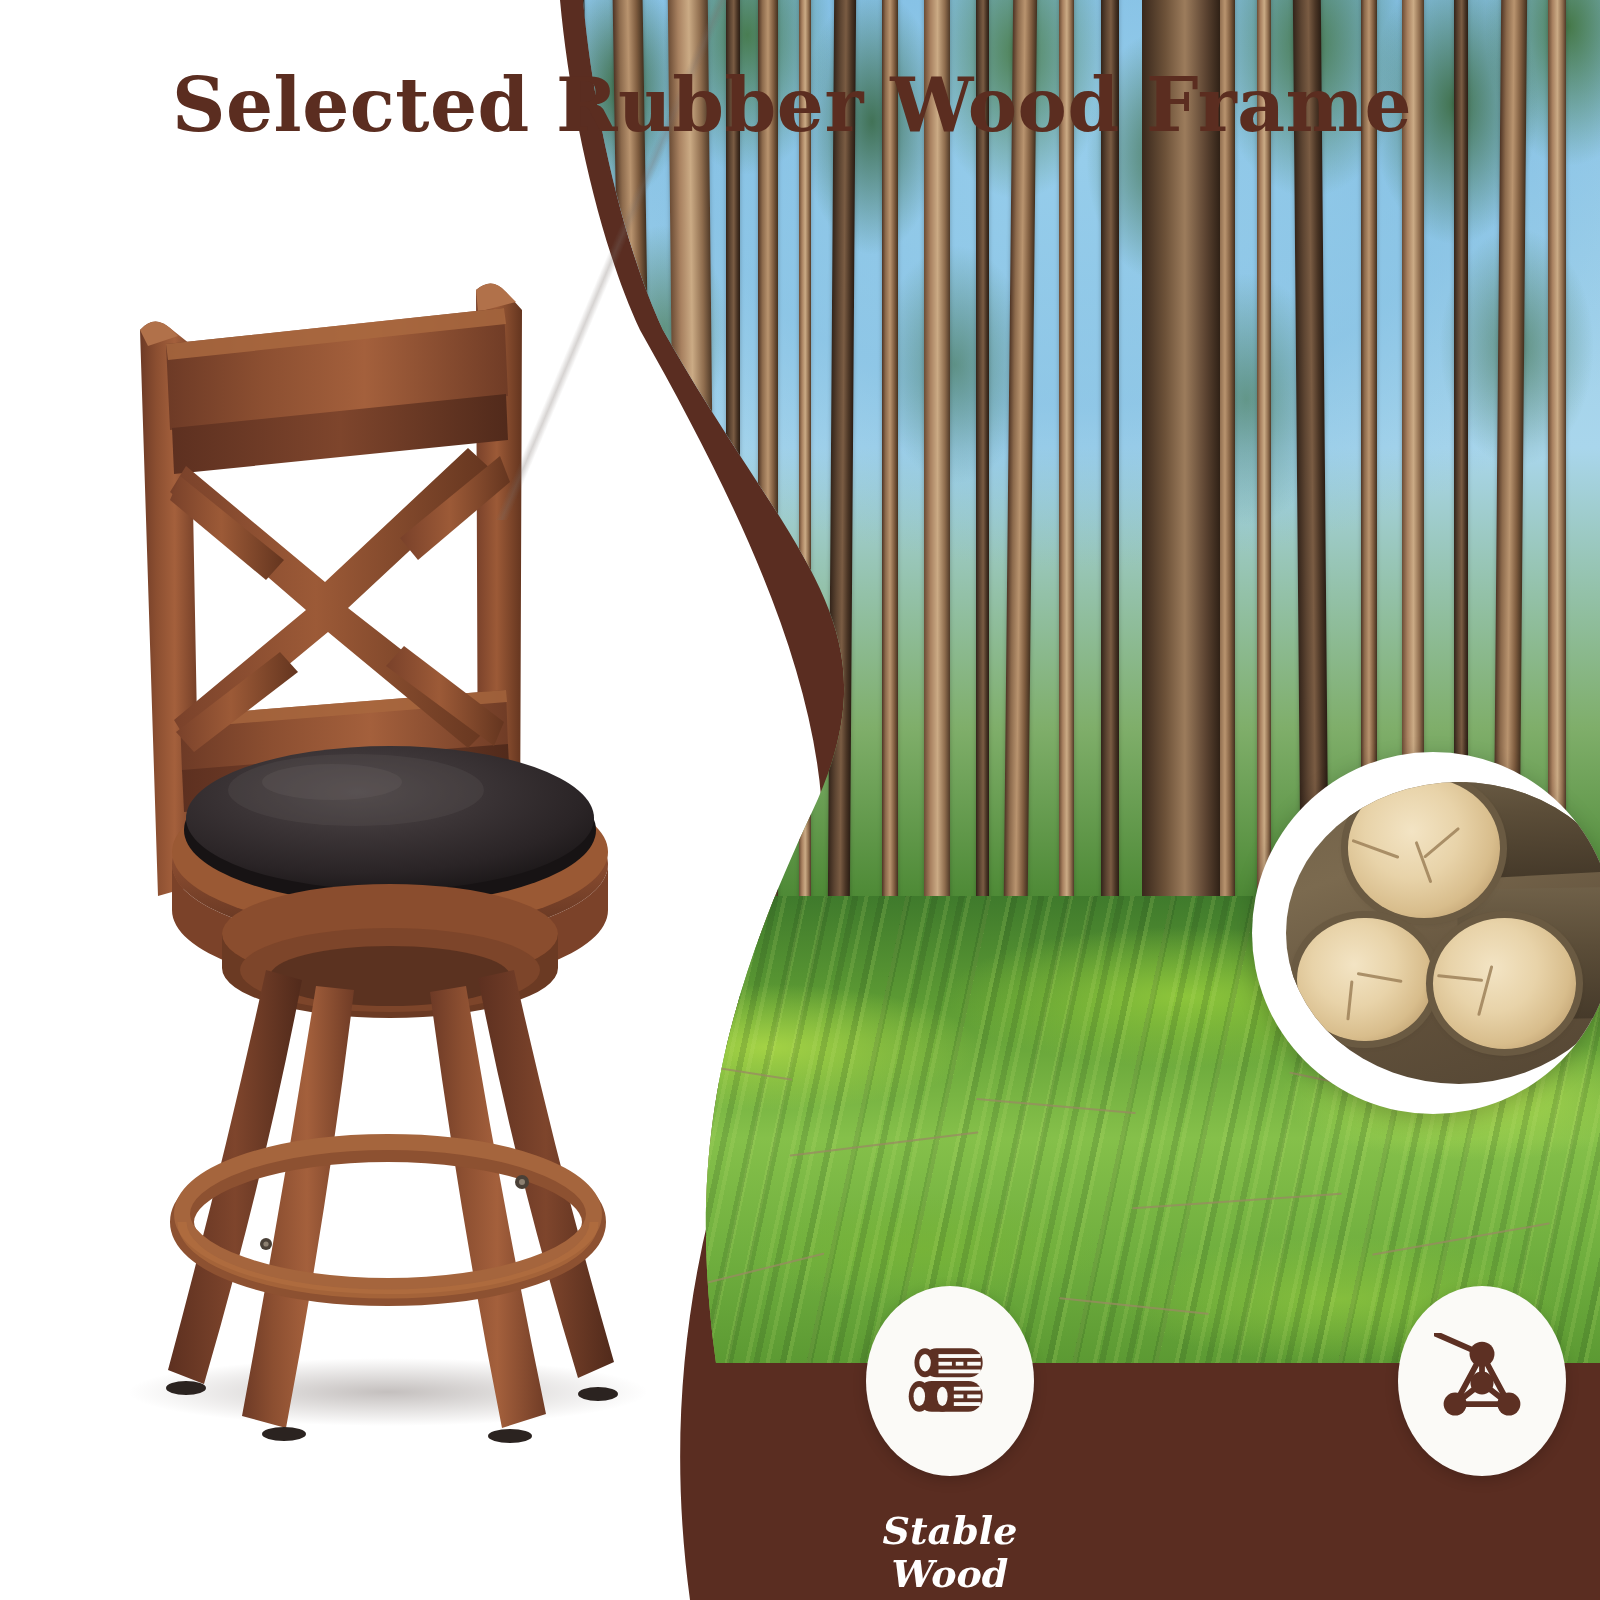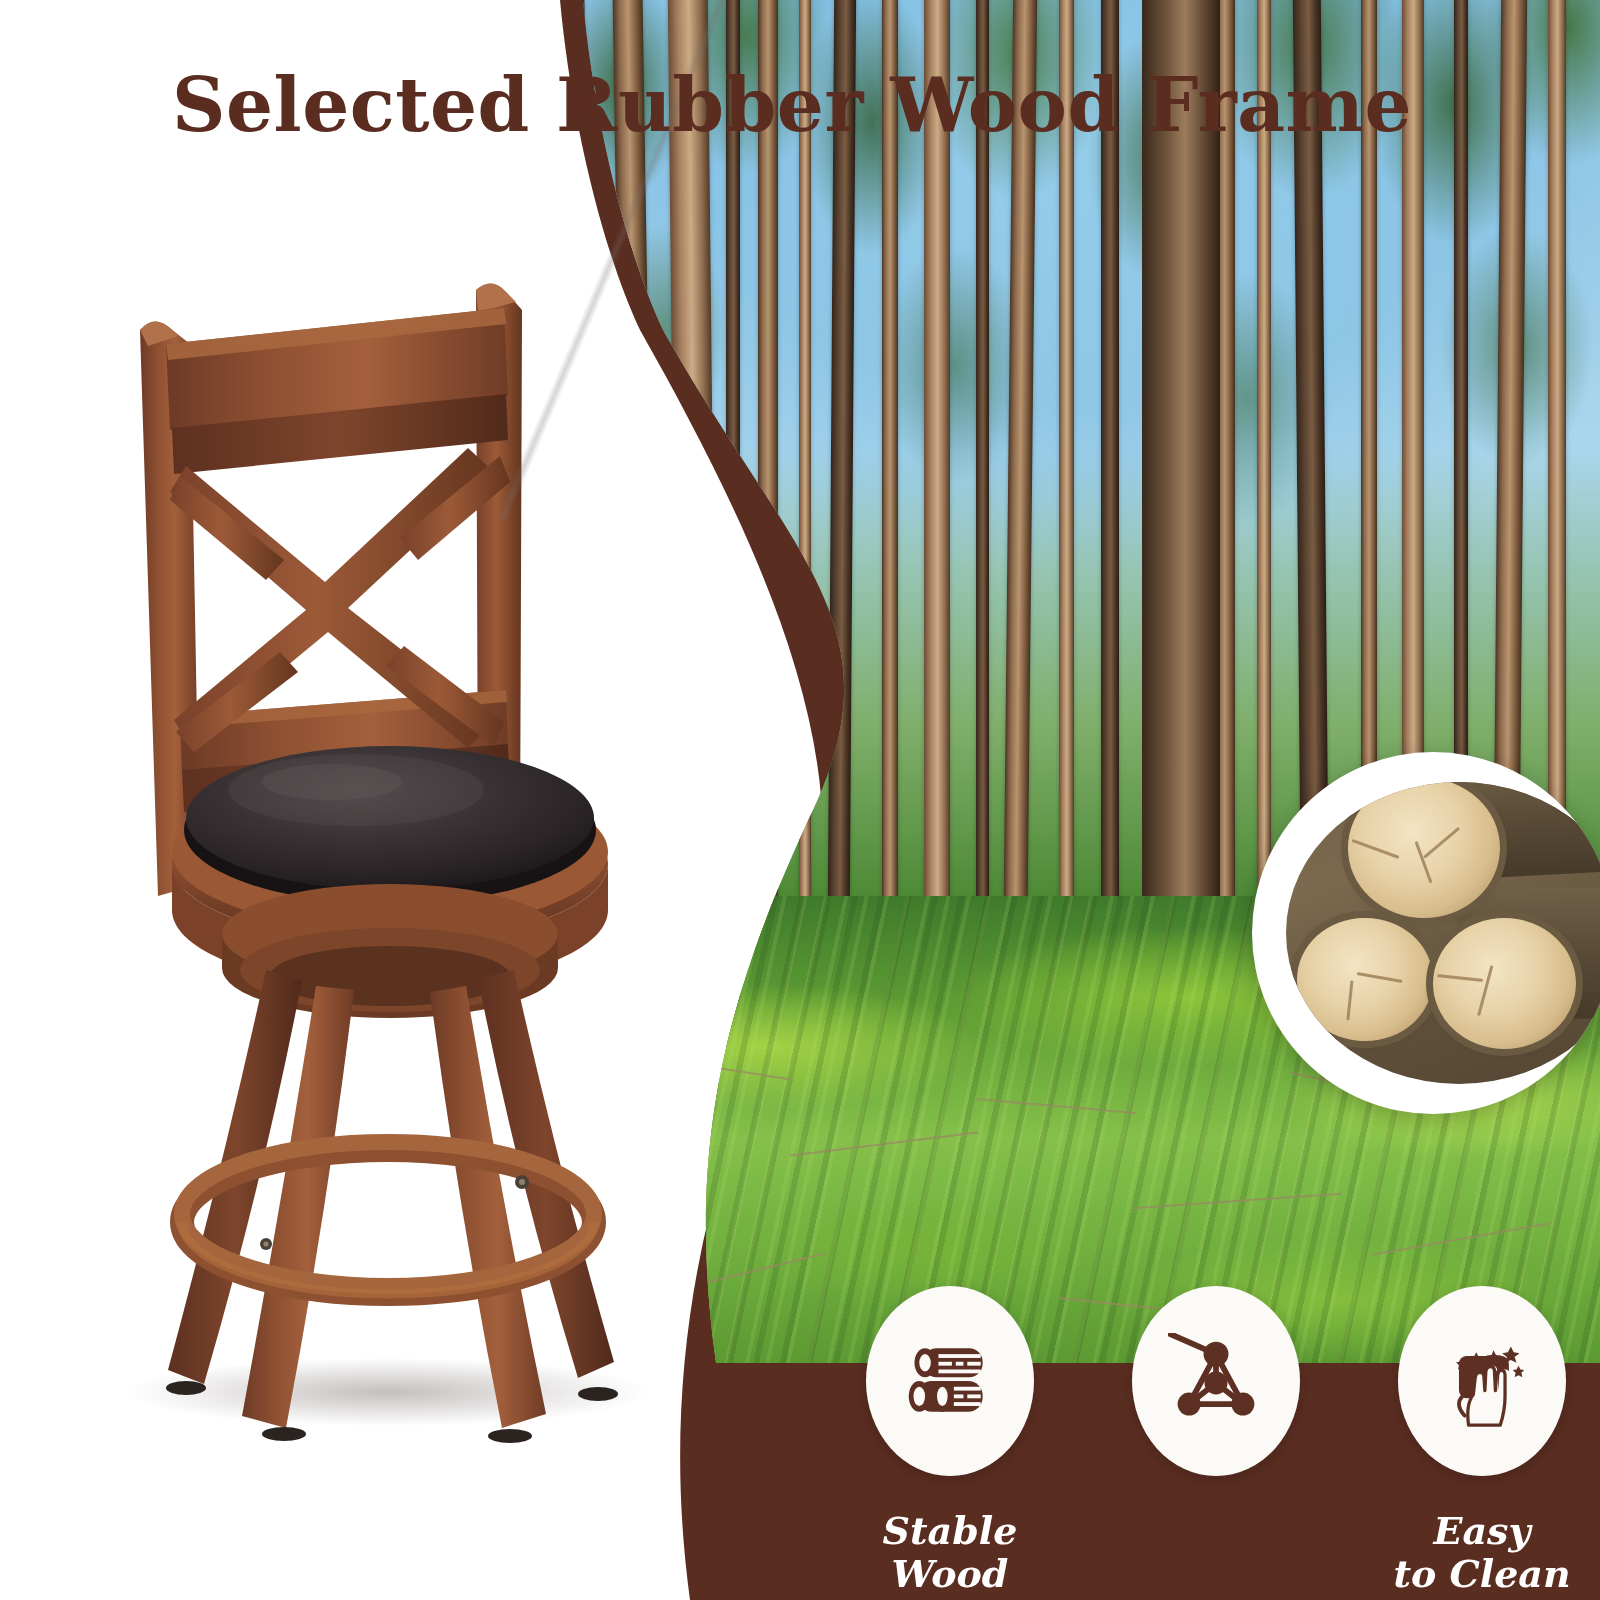--- a/index.html
+++ b/index.html
@@ -329,36 +329,15 @@
           <g fill="#5d3023">
             <circle cx="50" cy="22" r="13"></circle>
             <circle cx="50" cy="52" r="12"></circle>
             <circle cx="22" cy="74" r="12"></circle>
             <circle cx="78" cy="74" r="12"></circle>
           </g>
         </svg>
       </div>
     </div>
 
-    <div class="feat">
-      <div class="badge">
-        <svg class="ico" viewBox="0 0 100 100">
-          <g fill="#5d3023">
-            <rect x="26" y="24" width="52" height="44" rx="8"></rect>
-            <path d="M34 96 q-2 -22 6 -32 l2 -18 q1 -6 6 -6 t5 6 l1 14 l1 -20 q1 -6 6 -6 t5 6 l1 20 l1 -16 q1 -6 6 -6 t5 6 l0 22 q0 16 -6 30 z" fill="#fbfaf7"></path>
-            <path d="M36 96 q-3 -22 5 -32 l2 -18 q1 -5 5 -5 t4 5 l1 14 l1 -20 q1 -5 5 -5 t4 5 l1 20 l1 -16 q1 -5 5 -5 t4 5 l0 22 q0 15 -5 30 z" fill="none" stroke="#5d3023" stroke-width="3.4" stroke-linejoin="round"></path>
-            <path d="M36 62 q-10 4 -10 12 q0 6 6 12" fill="none" stroke="#5d3023" stroke-width="4" stroke-linecap="round"></path>
-            <polygon points="80,14 83,20 89,21 84,25 86,31 80,28 74,31 76,25 71,21 77,20"></polygon>
-            <polygon points="62,18 64.5,23 70,23.5 66,27 67.5,32 62,29.5 57,32 58.5,27 54.5,23.5 60,23"></polygon>
-            <polygon points="44,20 46,24 50,24.5 47,27.5 48,32 44,30 40,32 41,27.5 38,24.5 42,24"></polygon>
-            <polygon points="29,26 31,30 35,30.5 32,33.5 33,38 29,36 25,38 26,33.5 23,30.5 27,30"></polygon>
-            <polygon points="88,34 90,38 94,38.5 91,41.5 92,46 88,44 84,46 85,41.5 82,38.5 86,38"></polygon>
-          </g>
-        </svg>
-      </div>
-      <div class="feat-label">
-        <span>Easy</span><br>
-        <span>to Clean</span>
-      </div>
-    </div>
 
   </div>
 </div>
 
 </body></html>

